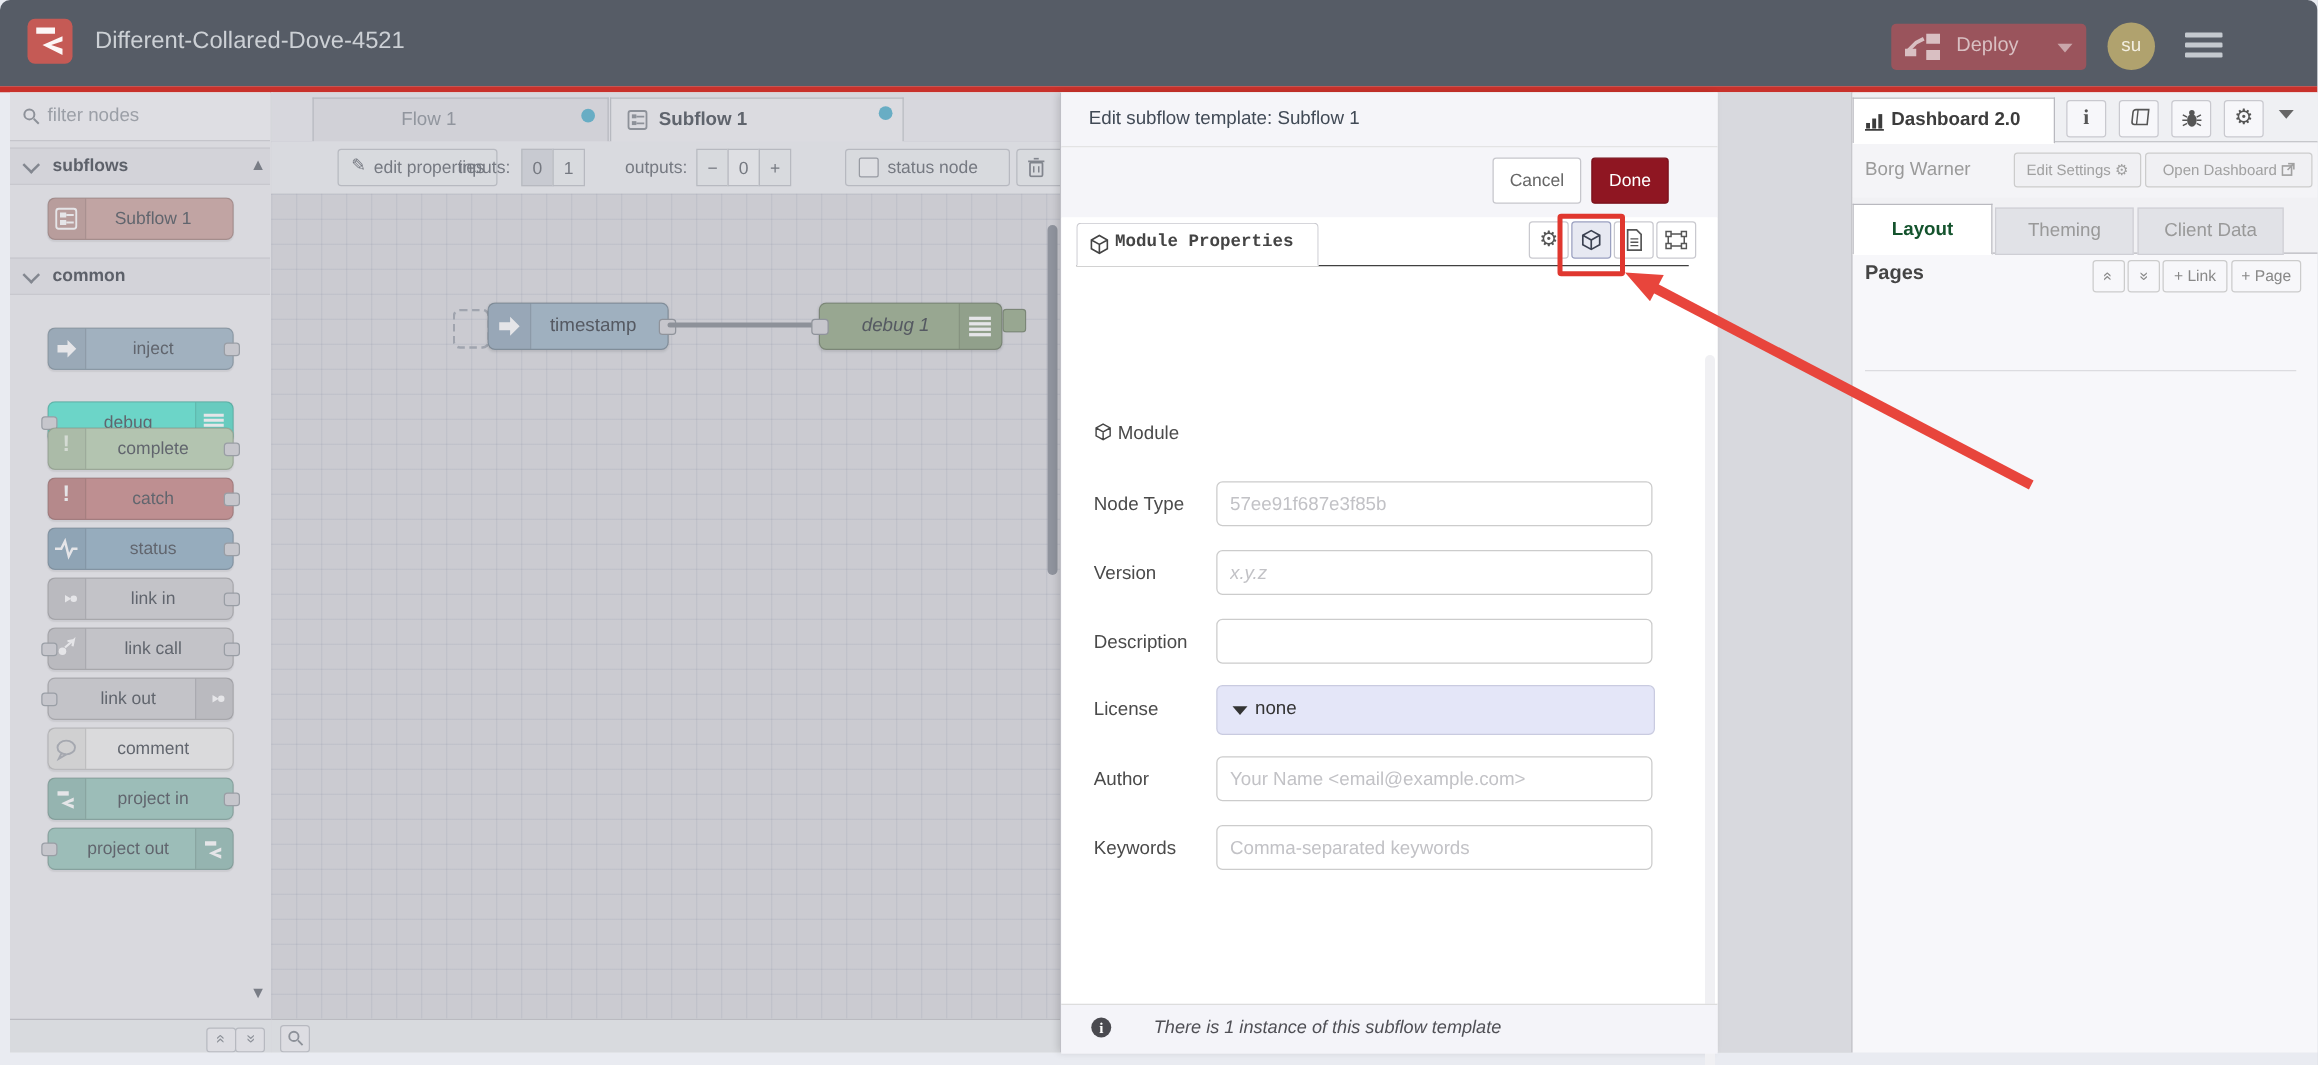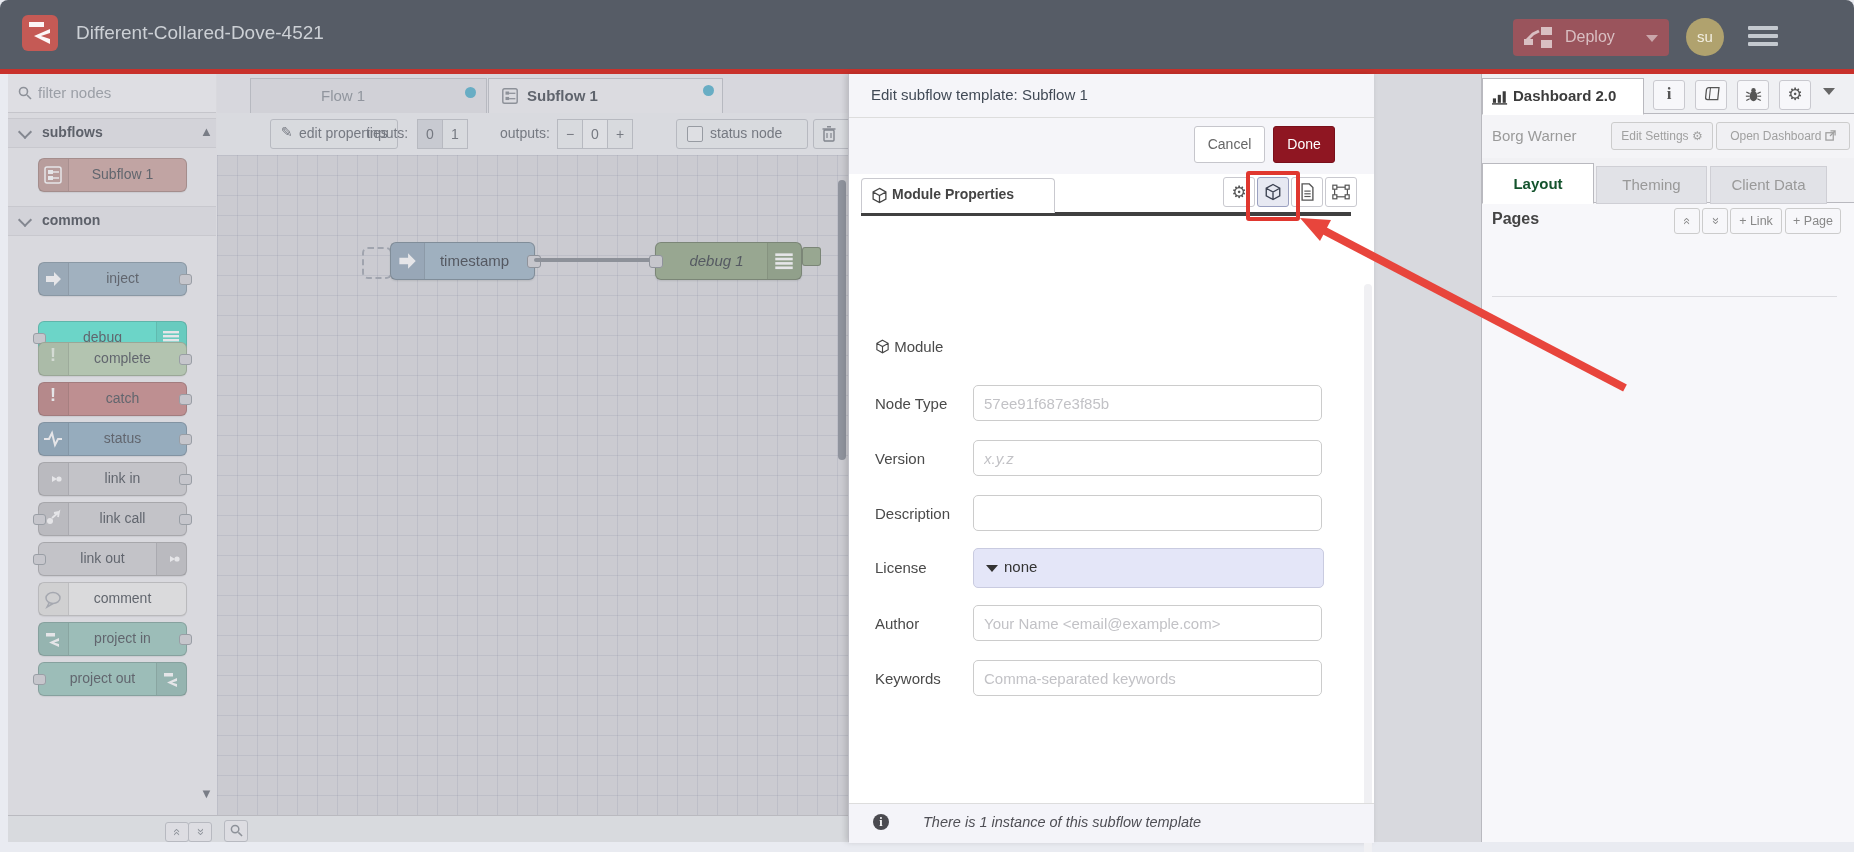--- a/index.html
+++ b/index.html
@@ -55,21 +55,21 @@
   .shade{left:8px;top:74px;width:1473px;height:768px;background:rgba(150,153,165,.25);z-index:50;pointer-events:none;}
   
   .dlg{left:848px;top:74px;width:525px;height:768px;background:#fff;z-index:100;border-left:1px solid #bfbfc6;box-shadow:-2px 0 6px rgba(0,0,0,.15);}
   .dlg-head{left:0;top:0;width:525px;height:43px;background:#f5f5f9;border-bottom:1px solid #ddd;}
   .dlg-title{position:absolute;left:22px;top:12px;font-size:15px;font-weight:normal;color:#414a56;}
   .dlg-sub{left:0;top:44px;width:525px;height:56px;background:#f5f5f9;}
   .btn{position:absolute;border-radius:3px;font-size:14px;text-align:center;}
   .btn.cancel{left:345px;top:8px;width:69px;height:35px;line-height:35px;background:#fff;border:1px solid #c6c6cc;color:#666;}
   .btn.done{left:424px;top:8px;width:60px;height:35px;line-height:35px;background:#8f1622;border:1px solid #79101b;color:#fff;}
   .dlg-body{left:0;top:100px;width:525px;height:629px;background:#fff;}
-  .dtabrow{position:absolute;left:12px;top:4px;width:490px;height:34px;border-bottom:4px solid #404040;}
+  .dtabrow{position:absolute;left:12px;top:4px;width:490px;height:34px;border-bottom:1px solid #404040;font-family:Liberation Mono, monospace;}
   .dtab{position:absolute;left:0;top:0;width:192px;height:33px;background:#fff;border:1px solid #c9c9cf;border-bottom:1px solid #fff;border-radius:4px 4px 0 0;z-index:2;}
   .dtab .txt{position:absolute;left:30px;top:7px;font-weight:bold;font-size:14px;color:#444;}
   .ibtn{position:absolute;top:3px;width:30px;height:28px;border:1px solid #c9c9cf;border-radius:3px;background:#fff;text-align:center;}
   .form-label{position:absolute;left:26px;font-size:15px;color:#4a4a4a;}
   .form-input{position:absolute;left:124px;width:349px;height:36px;border:1px solid #ccc;border-radius:5px;font-size:15px;color:#333;padding:0 10px;box-sizing:border-box;font-family:"Liberation Sans",sans-serif;background:#fff;}
   .form-input::placeholder{color:#c2c2c6;}
   .lic-select{position:absolute;left:124px;width:349px;height:38px;background:#e4e6f8;border:1px solid #c9cbe0;border-radius:5px;}
   .lic-select .caret{position:absolute;left:12px;top:16px;width:0;height:0;border-left:6px solid transparent;border-right:6px solid transparent;border-top:7px solid #333;}
   .lic-select .val{position:absolute;left:30px;top:9px;font-size:15px;color:#333;}
   .dlg-foot{left:0;top:729px;width:525px;height:39px;background:#f4f4f9;border-top:1px solid #ddd;}

